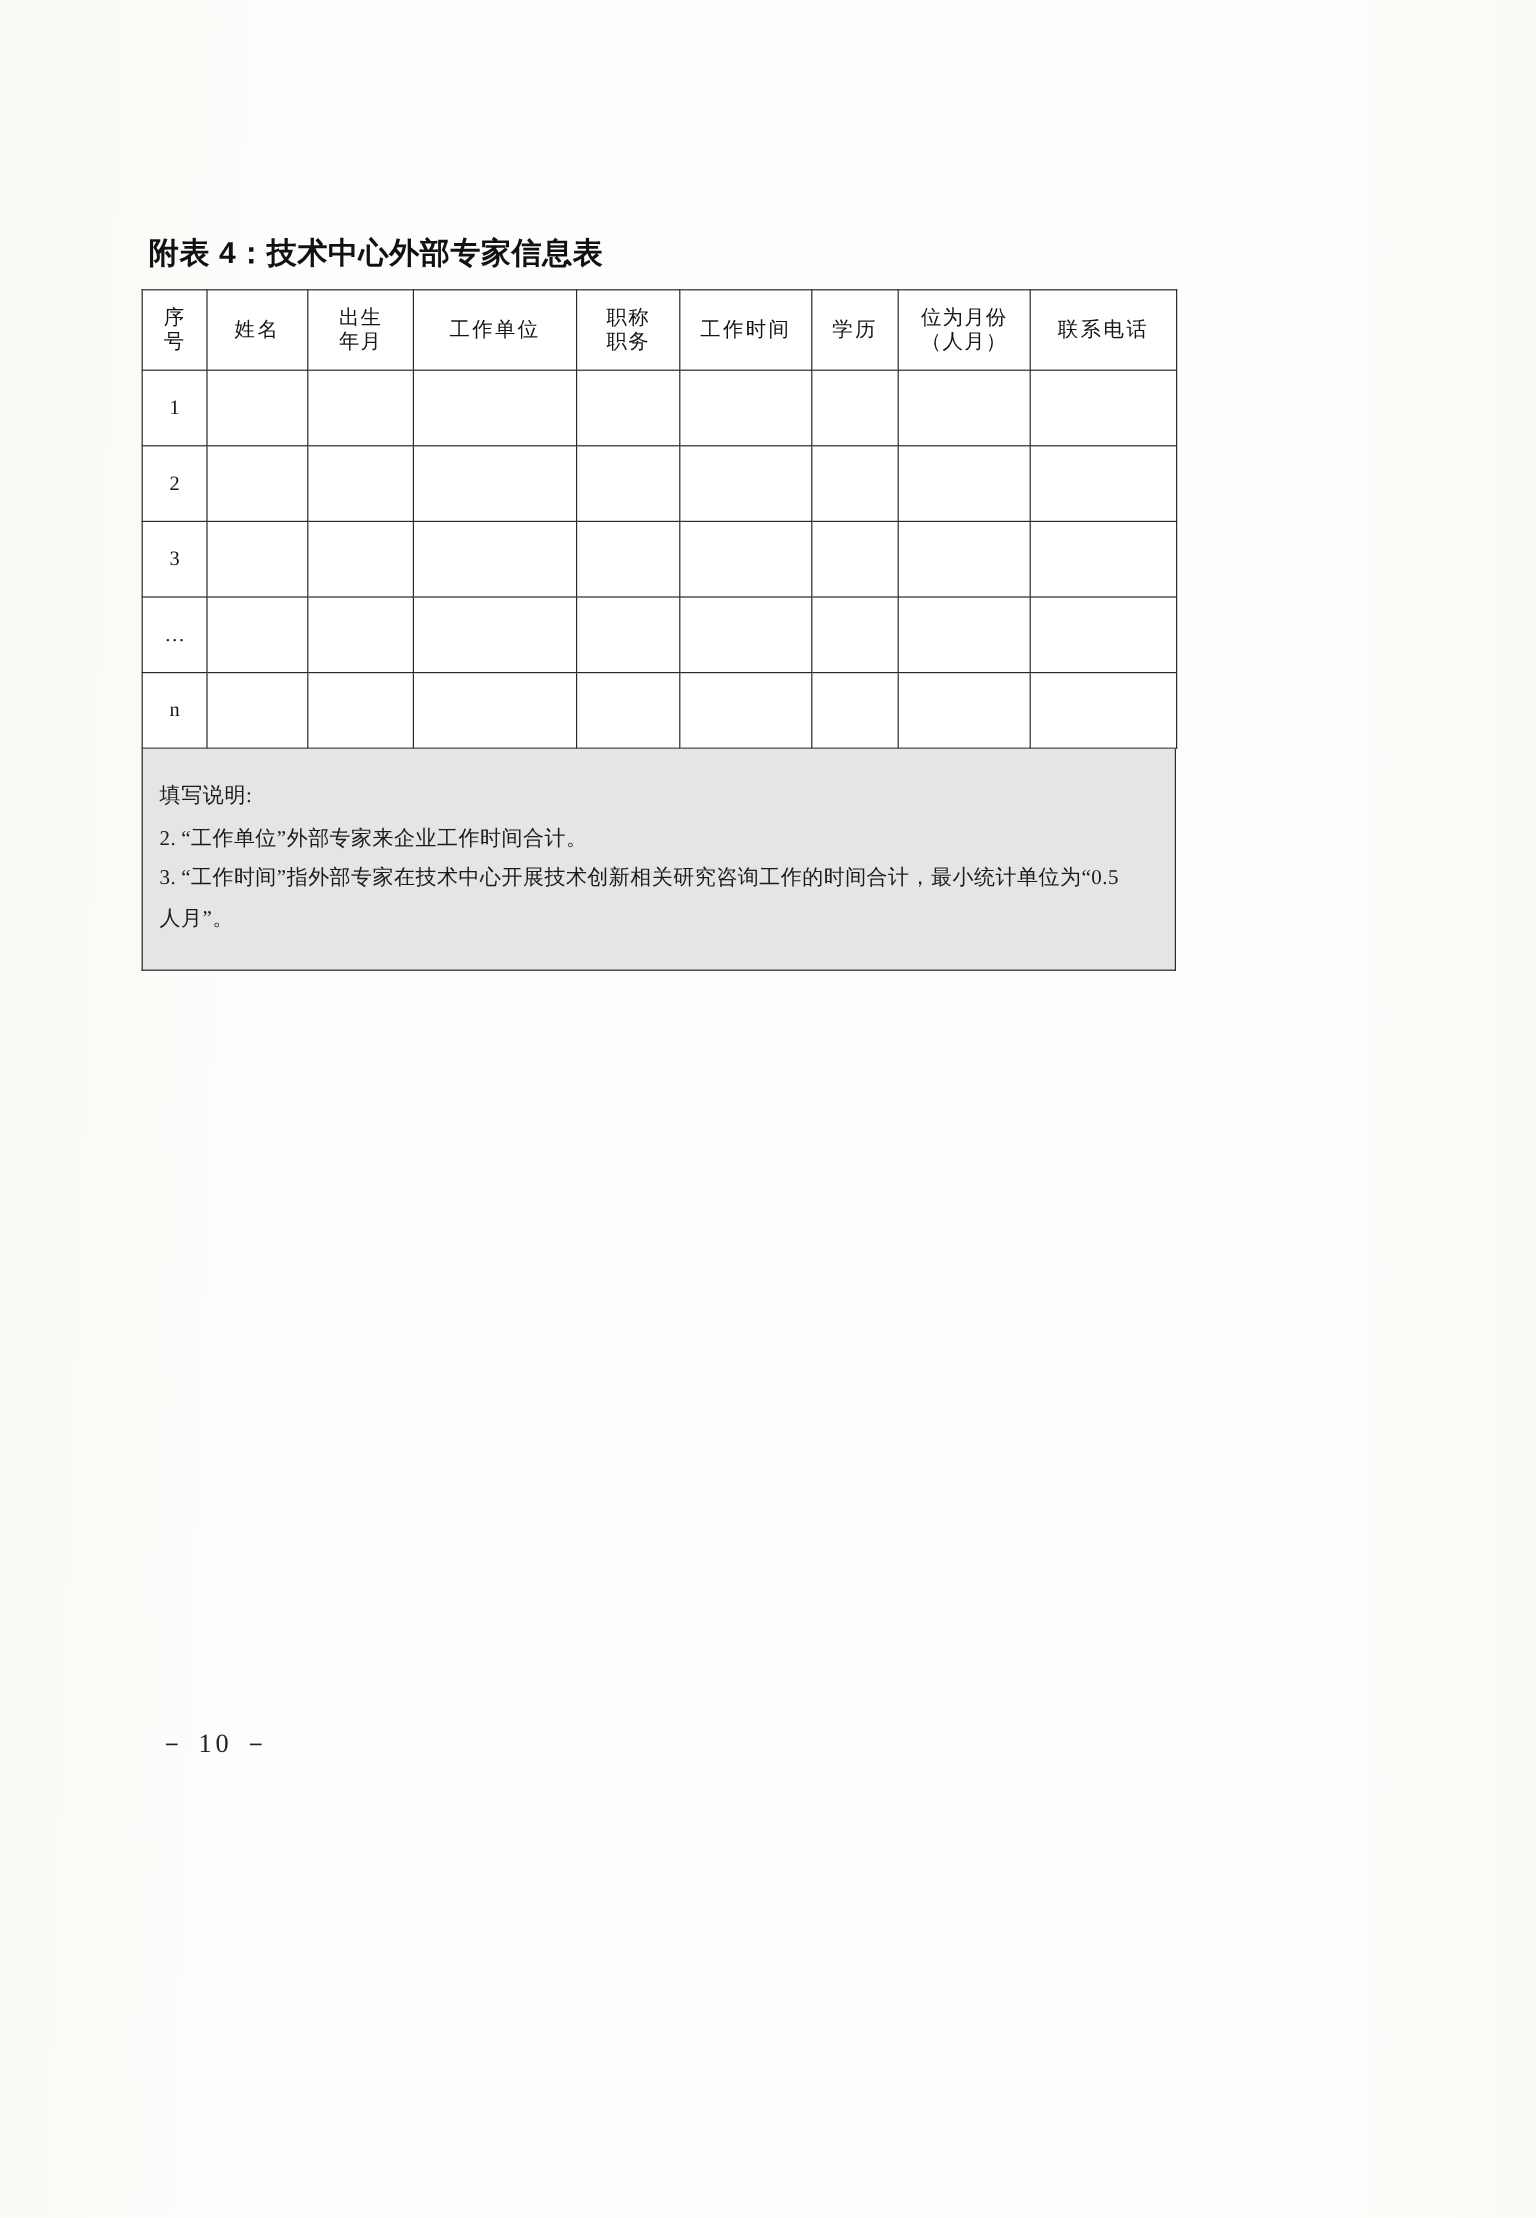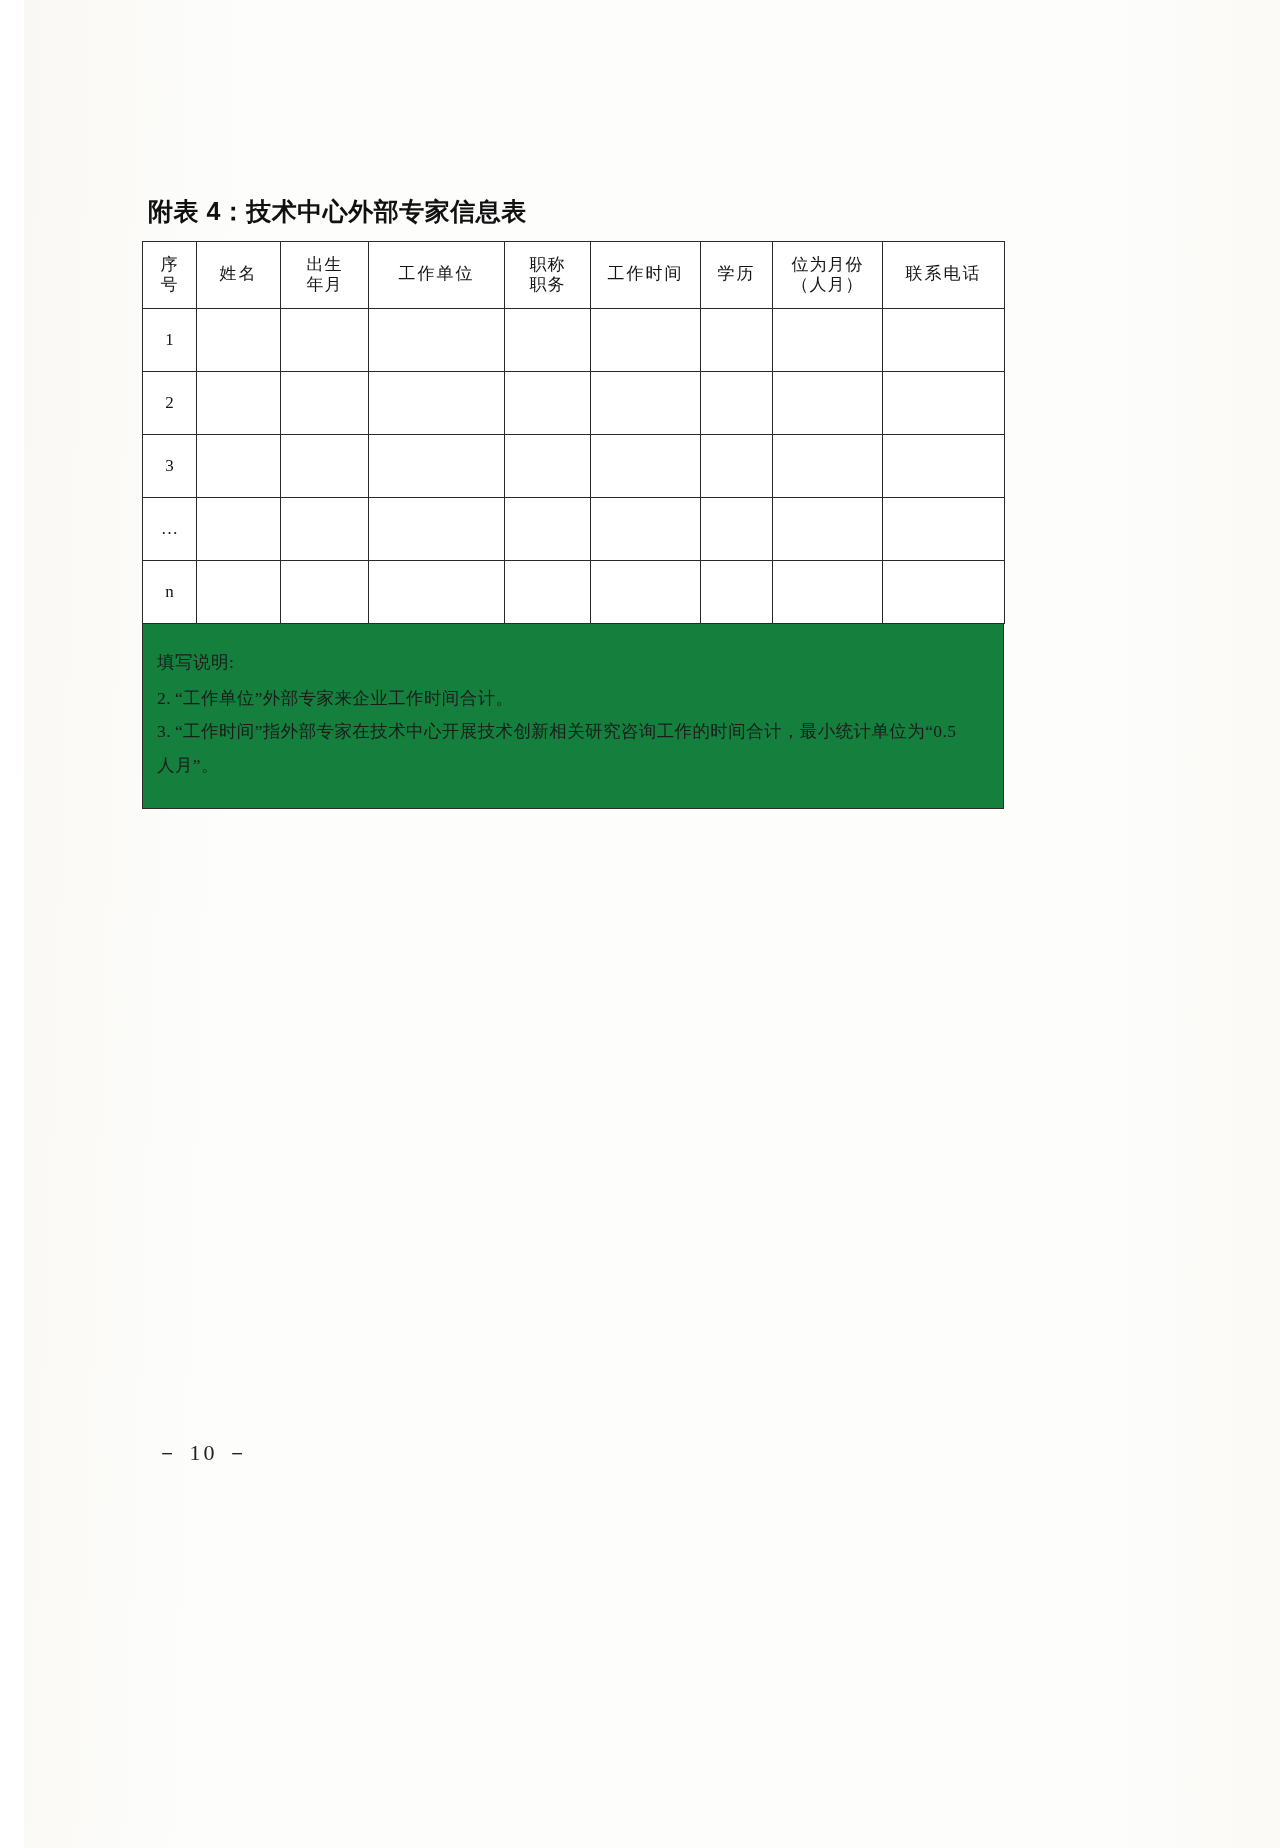--- a/index.html
+++ b/index.html
@@ -13,21 +13,20 @@
     position: relative;
     font-family: "Liberation Serif", "DejaVu Serif", serif;
     color: #1b1b1b;
     overflow: hidden;
   }
   
   .page {
     position: absolute;
     inset: 0;
     background: #fdfdfb;
-    margin-left: 24px;
   }
   .scan-tint {
     position: absolute;
     inset: 0;
     background:
       linear-gradient(92deg, rgba(246,244,240,0.55) 0%, rgba(255,255,255,0) 18%),
       linear-gradient(270deg, rgba(248,246,242,0.5) 0%, rgba(255,255,255,0) 14%);
     pointer-events: none;
   }
 
@@ -74,21 +73,20 @@
   table.main-table tbody td.idx-cell {
     height: 58px;
   }
   .hdr-stack {
     display: block;
     line-height: 1.18;
     letter-spacing: 1px;
   }
   .hdr-one {
     letter-spacing: 2px;
-    font-family: Liberation Mono, monospace;
   }
   .idx-cell {
     font-size: 17px;
     letter-spacing: 0;
   }
   .sum-label-cell {
     text-align: left;
     padding-left: 12px;
     height: 76px;
     letter-spacing: 0.6px;
@@ -97,21 +95,21 @@
   .sum-value-cell {
     height: 76px;
   }
 
   .notes-wrap {
     border: 1.2px solid #2a2a2a;
     border-top: none;
     width: 862px;
     box-sizing: border-box;
     padding: 22px 26px 26px 14px;
-    background: #15803d;
+    background: #e5e5e5;
   }
   .notes-title {
     font-size: 17.5px;
     line-height: 1.9;
     letter-spacing: 0.5px;
     margin: 0 0 2px 0;
   }
   .note-item {
     font-size: 17.5px;
     line-height: 1.92;

